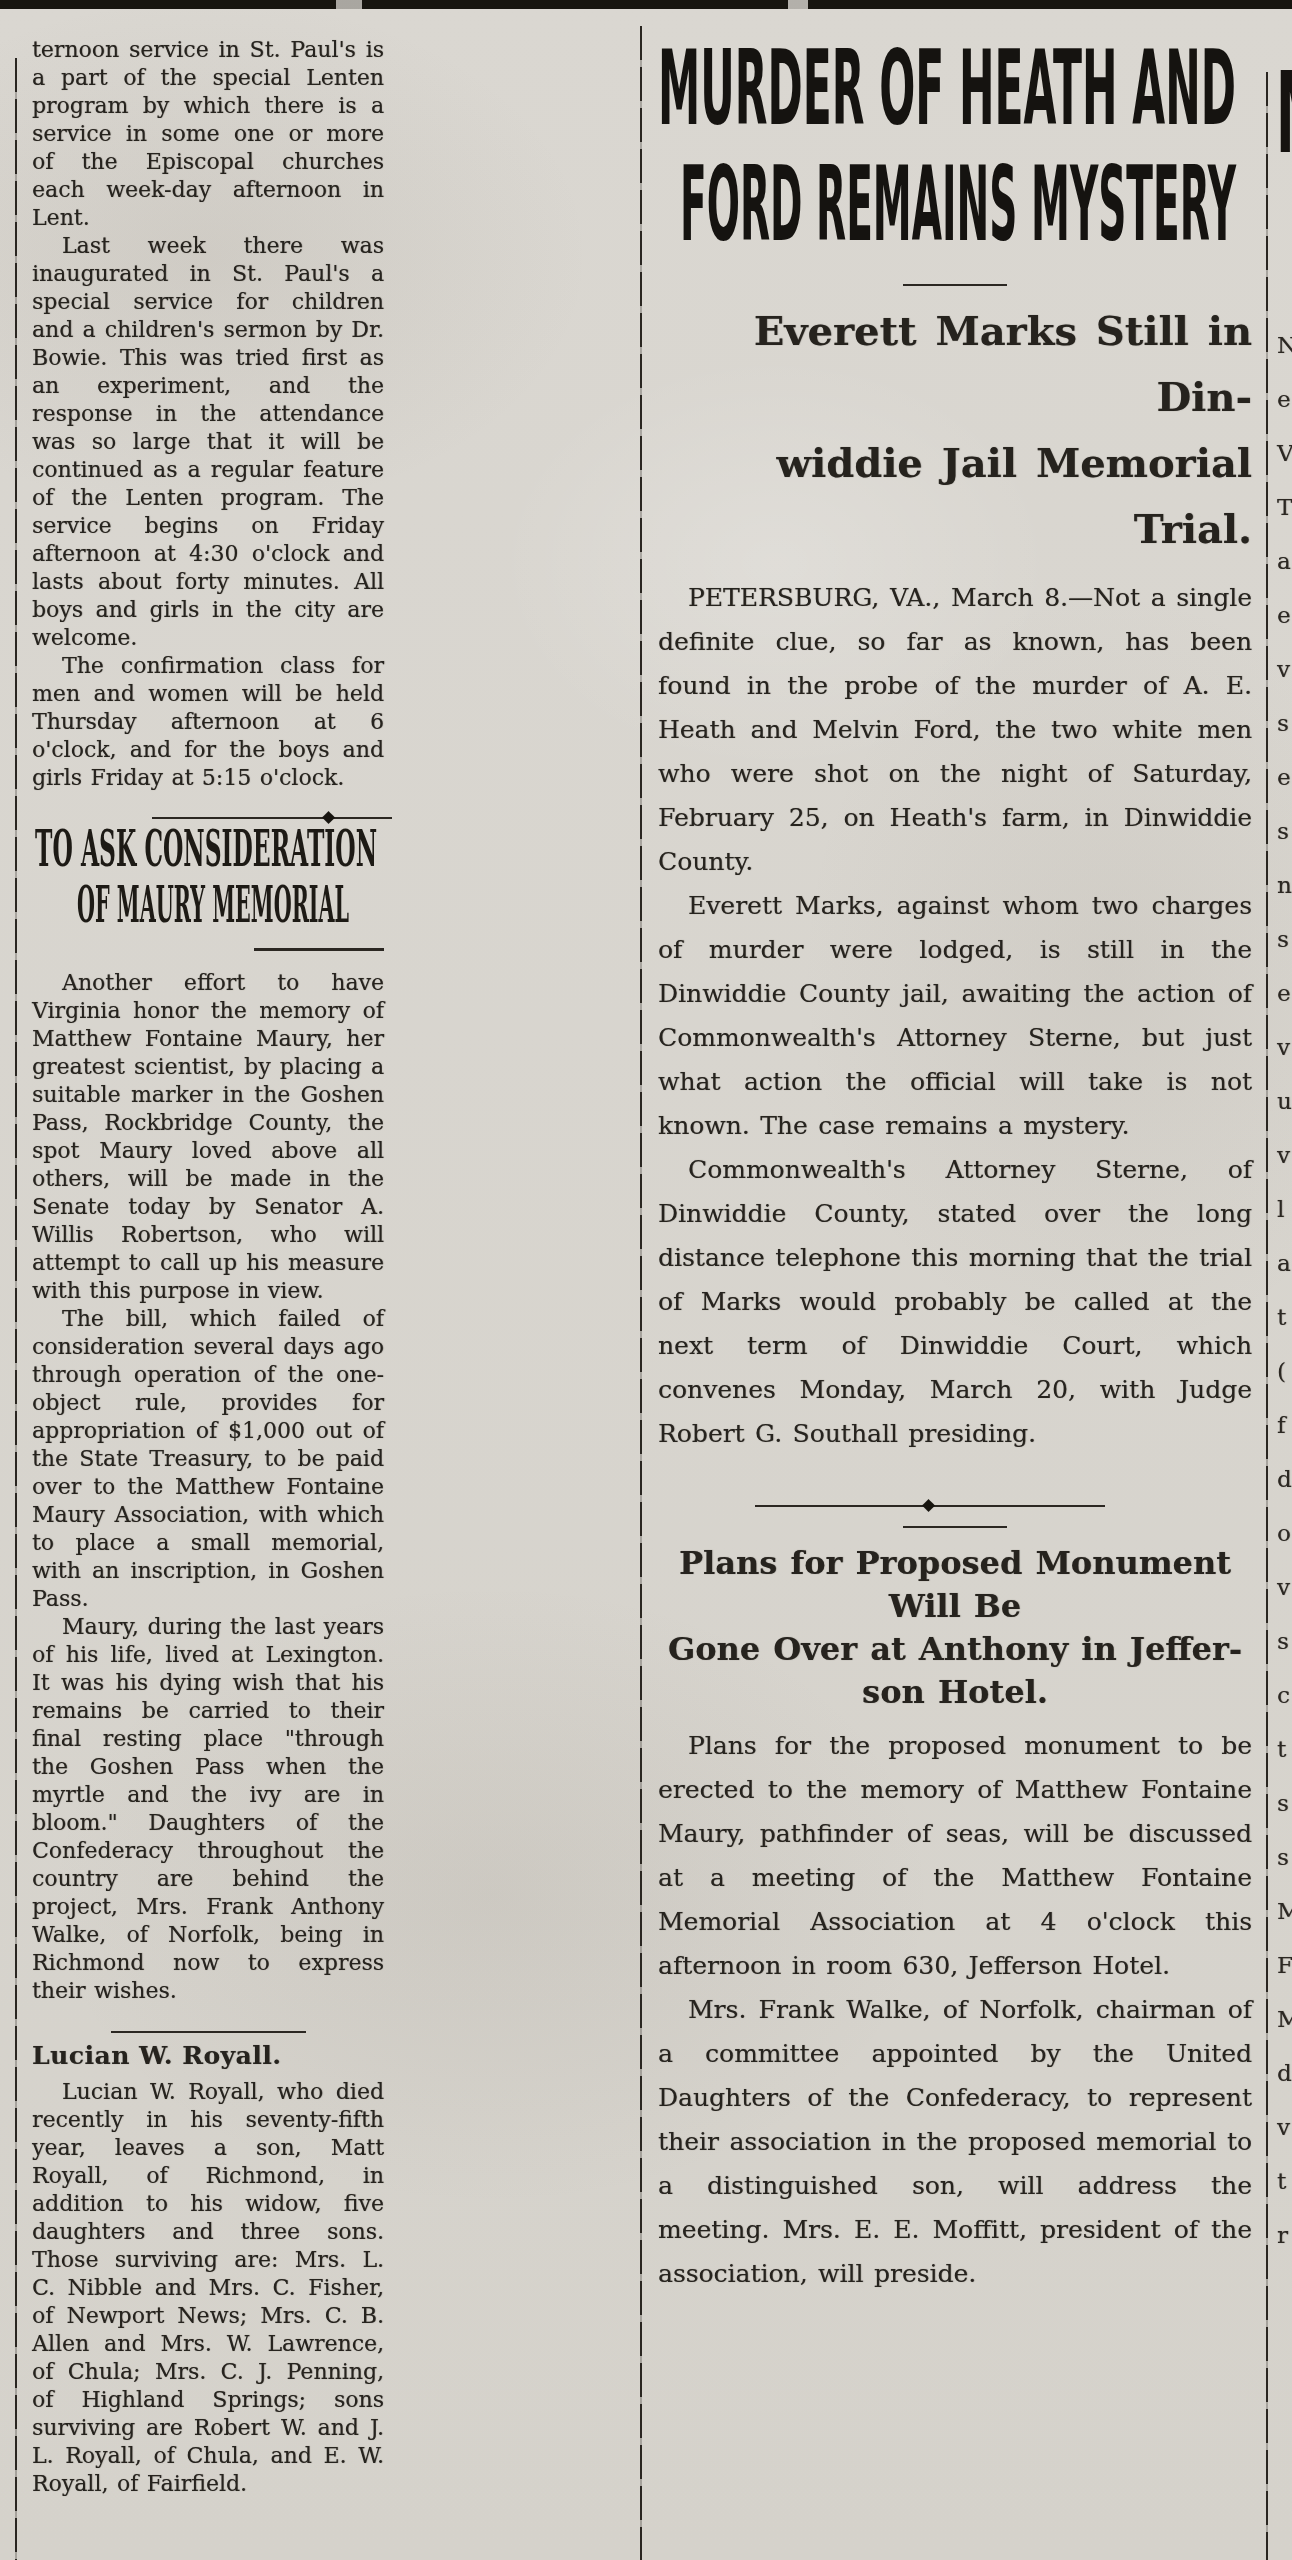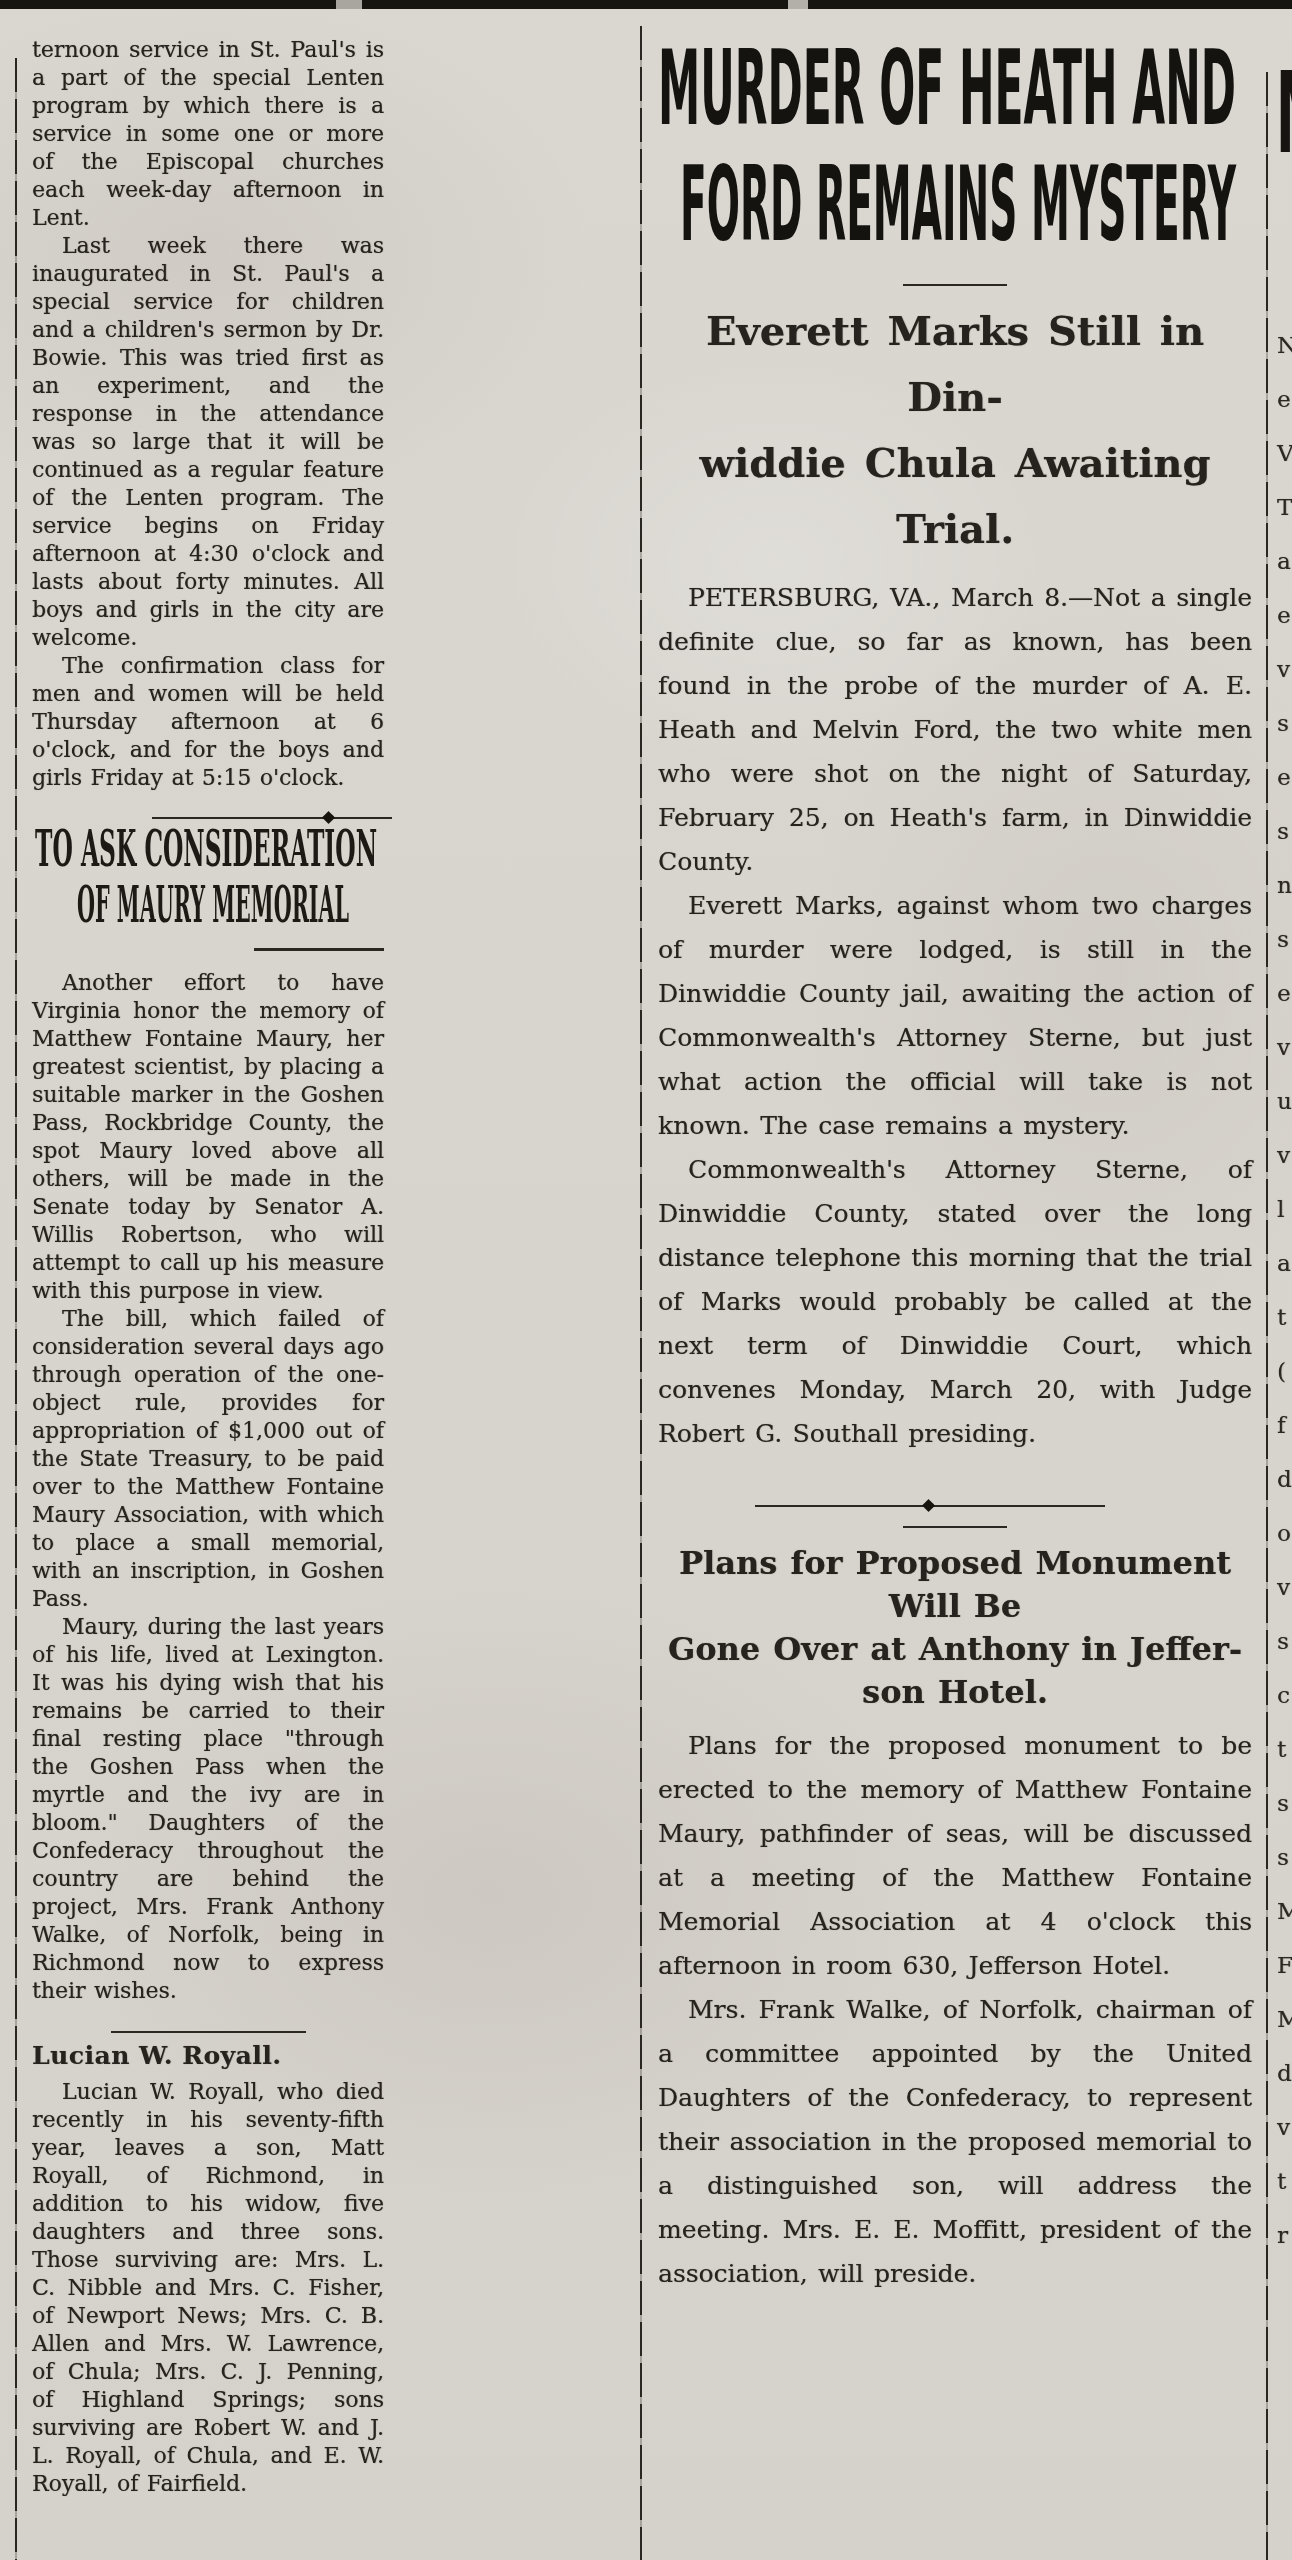--- a/index.html
+++ b/index.html
@@ -28,21 +28,21 @@
   .body p{margin:0;text-align:justify;text-shadow:.4px .4px .8px rgba(35,30,24,.5);}
   .col-left .body p{font-size:22px;line-height:28px;word-spacing:1.5px;}
   .col-right .body p{font-size:25px;line-height:44px;word-spacing:2.5px;}
   .body p.ind{text-indent:30px;}
 
   .headline-svg,.display-svg{display:block;}
   .headline-svg text{font-family:"DejaVu Serif",serif;font-weight:bold;fill:#1d1a15;}
   .display-svg text{font-family:"DejaVu Sans",sans-serif;font-weight:bold;fill:#151310;}
 
   .subhead{font-weight:bold;text-align:center;text-shadow:.4px .4px .9px rgba(30,26,20,.5);}
-  .subhead.big{font-size:40px;line-height:66px;word-spacing:5px;}
+  .subhead.big{font-size:40px;line-height:66px;word-spacing:5px;text-align:right;}
   .subhead.plans{font-size:32px;line-height:43px;word-spacing:2px;}
   .minihead{font-weight:bold;text-align:left;font-size:25px;letter-spacing:.5px;
     text-shadow:.4px .4px .8px rgba(30,26,20,.5);}
 
   .crule{height:2px;background:#2b2722;margin-left:auto;margin-right:auto;}
   .hrule-right{height:3px;background:#2b2722;width:130px;margin-left:auto;}
   .divider{position:relative;height:8px;}
   .divider .line{position:absolute;top:3px;height:2px;background:#2b2722;}
   .divider .diamond{position:absolute;top:-8px;font-size:17px;color:#17140f;}
 
@@ -104,21 +104,21 @@
       </svg>
       <svg class="display-svg" width="594" height="110" viewBox="0 0 594 110" style="margin-top:6px;">
         <text x="22" y="90" font-size="104" textLength="556" lengthAdjust="spacingAndGlyphs">FORD REMAINS MYSTERY</text>
       </svg>
     </div>
 
     <div class="crule" style="width:104px;margin-top:24px;"></div>
 
     <div class="subhead big" style="margin-top:12px;">
       <div>Everett Marks Still in Din-</div>
-      <div>widdie Chula Awaiting</div>
+      <div>widdie Jail Memorial</div>
       <div>Trial.</div>
     </div>
 
     <div class="body" style="margin-top:14px;">
       <p class="ind">PETERSBURG, VA., March 8.—Not a single definite clue, so far as known, has been found in the probe of the murder of A. E. Heath and Melvin Ford, the two white men who were shot on the night of Saturday, February 25, on Heath's farm, in Dinwiddie County.</p>
       <p class="ind">Everett Marks, against whom two charges of murder were lodged, is still in the Dinwiddie County jail, awaiting the action of Commonwealth's Attorney Sterne, but just what action the official will take is not known. The case remains a mystery.</p>
       <p class="ind">Commonwealth's Attorney Sterne, of Dinwiddie County, stated over the long distance telephone this morning that the trial of Marks would probably be called at the next term of Dinwiddie Court, which convenes Monday, March 20, with Judge Robert G. Southall presiding.</p>
     </div>
 
     <div class="divider" style="margin-top:46px;">

